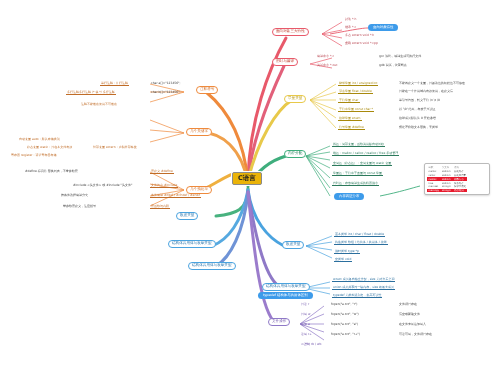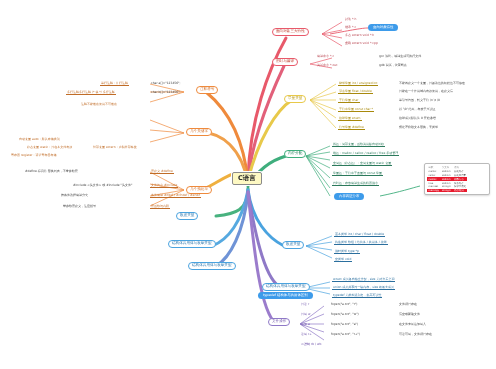--- a/index.html
+++ b/index.html
@@ -1,20 +1,20 @@
 <!DOCTYPE html>
 <html><head>
 <meta charset="utf-8">
 <style>
   html,body{margin:0;padding:0;}
   body{width:496px;height:369px;background:#ffffff;font-family:"DejaVu Sans","Liberation Sans",sans-serif;overflow:hidden;position:relative;}
   #canvas{position:absolute;left:0;top:0;width:496px;height:369px;}
   svg.links{position:absolute;left:0;top:0;width:496px;height:369px;pointer-events:none;}
   .node{position:absolute;box-sizing:border-box;white-space:nowrap;line-height:1.05;}
-  .root{border:1px solid #8a8a8a;background:#fef9c3;border-radius:2px;padding:2px 5px;font-size:6.5px;color:#222;font-weight:bold;box-shadow:0 0 0 1px #fff;text-align:center;}
+  .root{border:1px solid #8a8a8a;background:#eab308;border-radius:2px;padding:2px 5px;font-size:6.5px;color:#222;font-weight:bold;box-shadow:0 0 0 1px #fff;text-align:center;}
   .b1{border:1px solid #e8596a;background:#fff;border-radius:6px;padding:1px 3px;font-size:3.6px;color:#c0392b;}
   .b2{border:1px solid #ef8a3c;background:#fff;border-radius:6px;padding:1px 3px;font-size:3.6px;color:#d2691e;}
   .b3{border:1px solid #e8c94a;background:#fff;border-radius:6px;padding:1px 3px;font-size:3.6px;color:#b8960a;}
   .b4{border:1px solid #3fae7d;background:#fff;border-radius:6px;padding:1px 3px;font-size:3.6px;color:#21805a;}
   .b5{border:1px solid #4aa3df;background:#fff;border-radius:6px;padding:1px 3px;font-size:3.6px;color:#1f6ea8;}
   .b6{border:1px solid #8f79c7;background:#fff;border-radius:6px;padding:1px 3px;font-size:3.6px;color:#6b4fa8;}
   .leaf{font-size:3px;padding:0 1px;color:#444;background:transparent;}
   .leaf.r{color:#b8434f;} .leaf.o{color:#c06c27;} .leaf.y{color:#a8890c;}
   .leaf.g{color:#2c7a5c;} .leaf.bl{color:#2b6f9e;} .leaf.p{color:#6b4fa8;}
   .ul{border-bottom:0.6px solid currentColor;}

